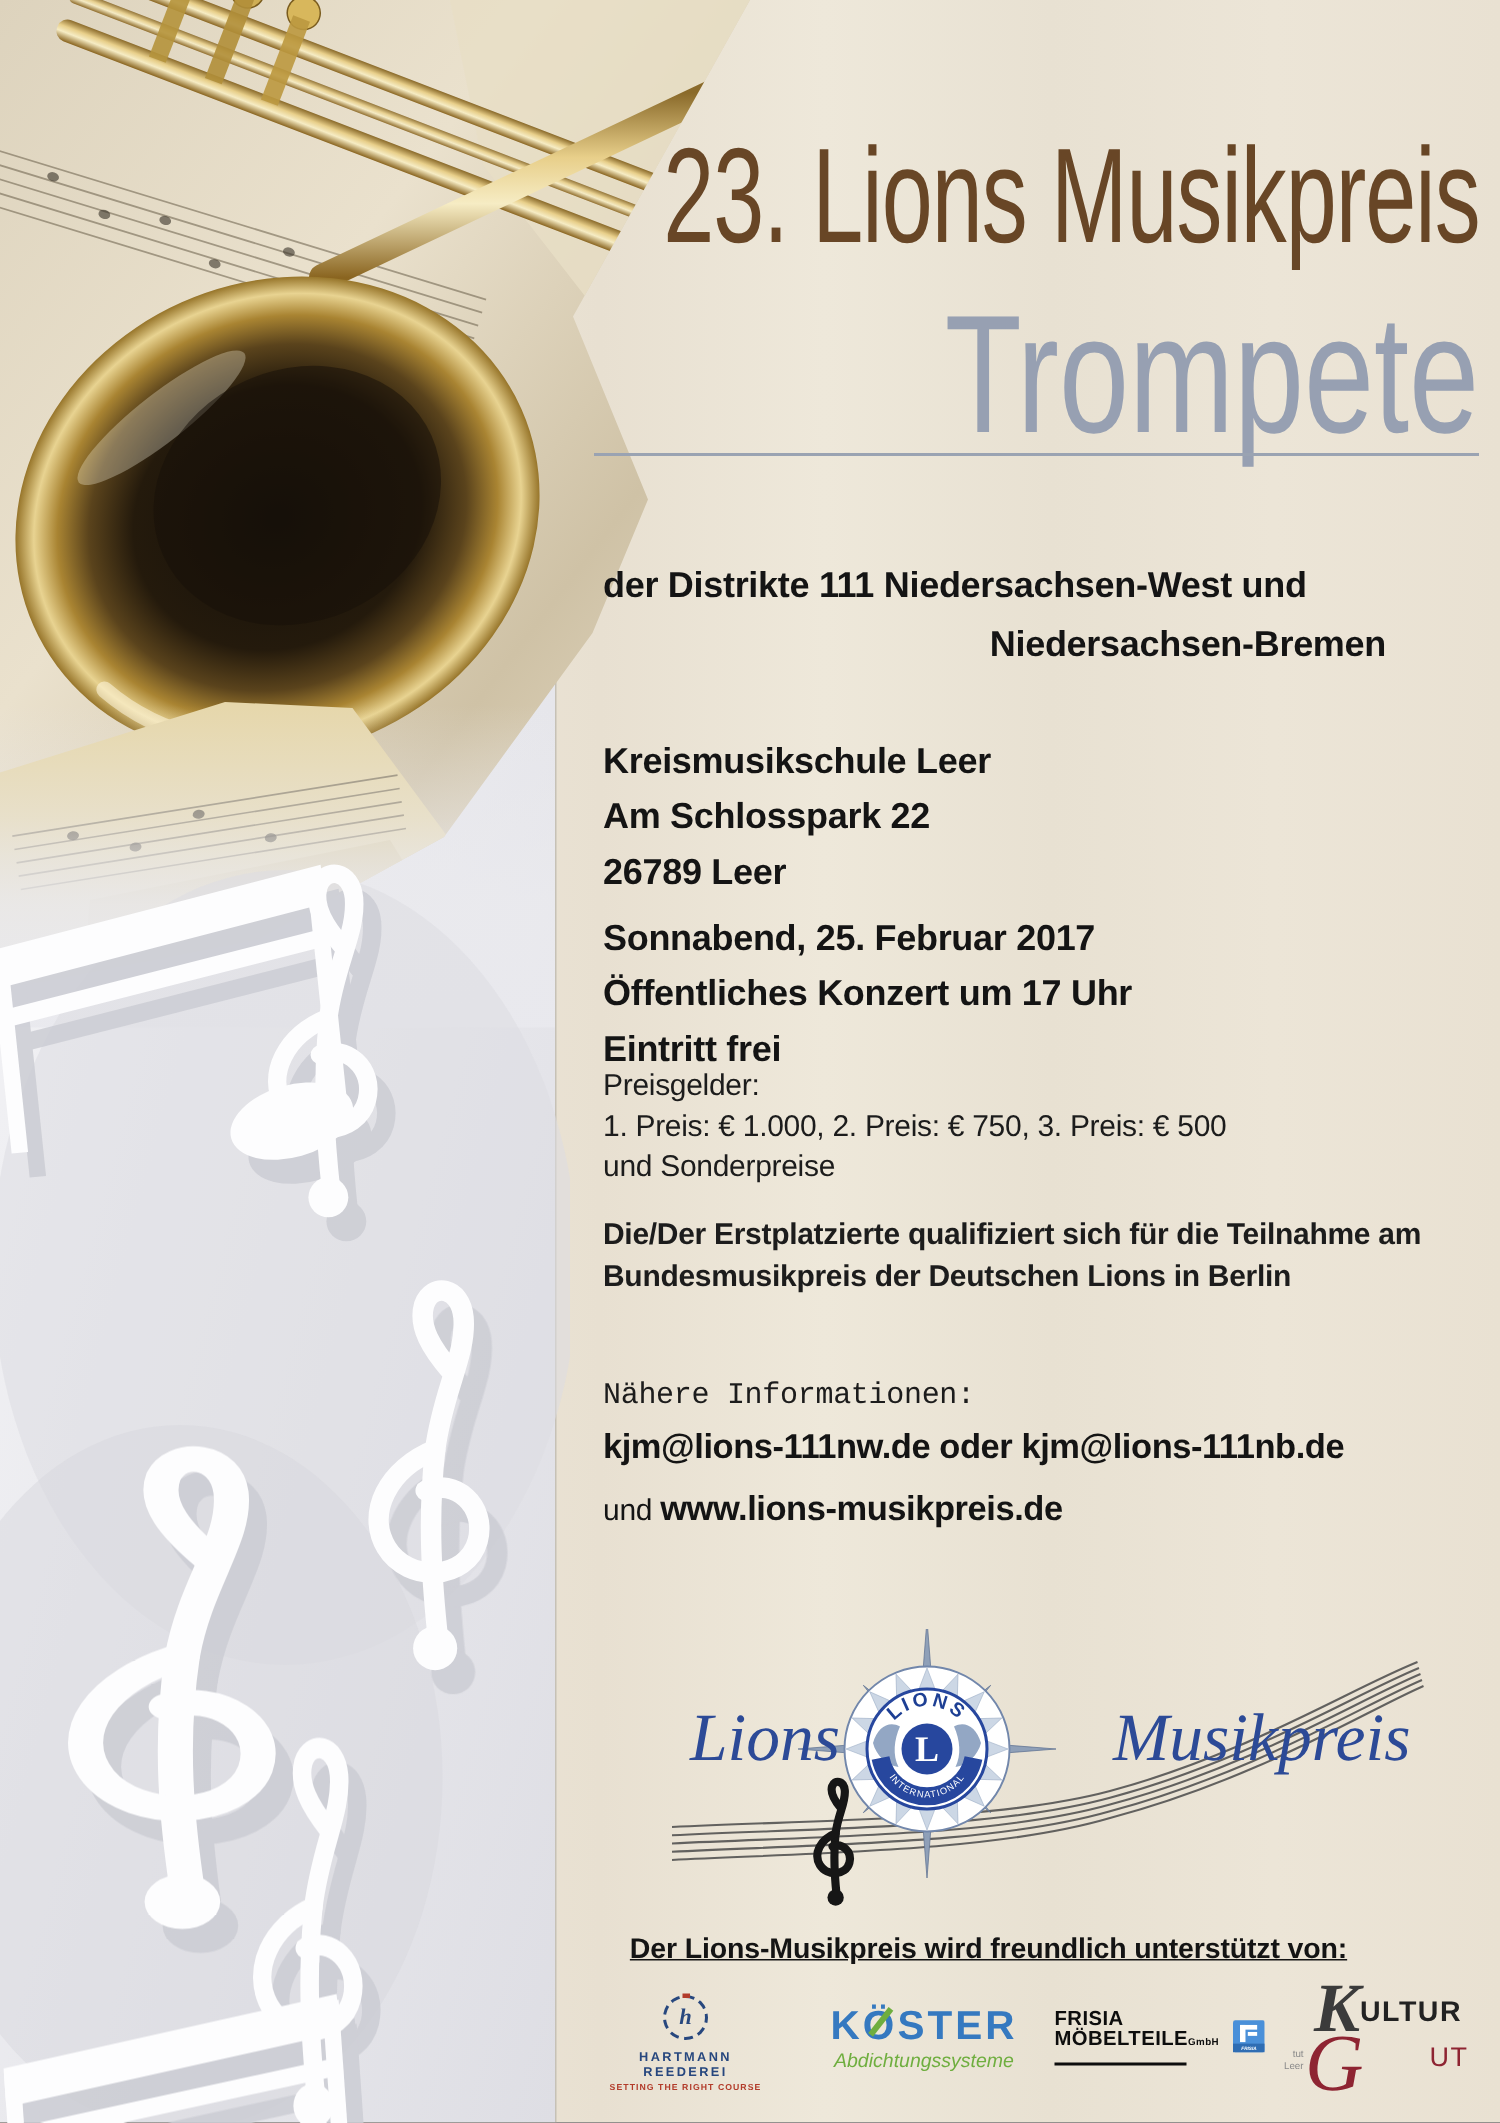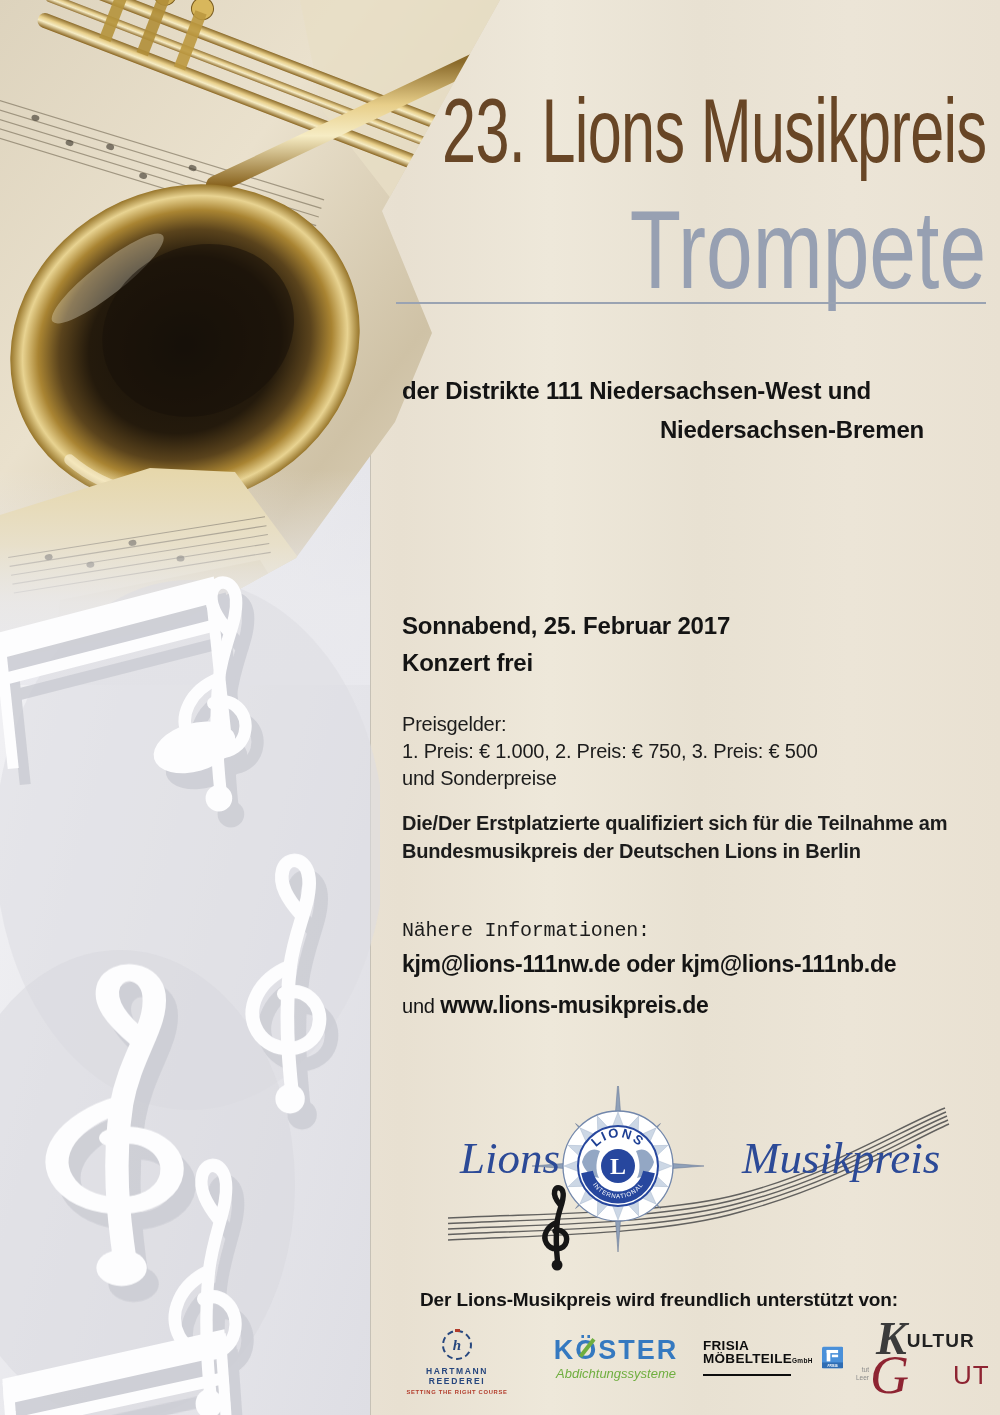--- a/index.html
+++ b/index.html
@@ -49,21 +49,21 @@
   .info-label{top:919px;font-size:20px;font-weight:400;color:#1c1c1c;font-family:Liberation Mono, monospace;}
   .emails{top:951px;font-size:23px;font-weight:700;letter-spacing:-.3px;}
   .webline{top:992px;font-size:20px;font-weight:400;}
   .webline .web{font-size:23px;font-weight:700;letter-spacing:-.3px;}
 
   .logo-strip{position:absolute;left:440px;top:1086px;width:520px;height:195px;}
   .logo-word{position:absolute;font-family:"Liberation Serif","DejaVu Serif",serif;font-style:italic;font-size:45px;color:#2c4a97;line-height:1;}
   .logo-lions{left:460px;top:1136px;}
   .logo-musik{left:742px;top:1136px;}
 
-  .sup-heading{position:absolute;left:372px;top:1289px;width:574px;text-align:center;font-size:19px;font-weight:700;letter-spacing:-.1px;}
+  .sup-heading{position:absolute;left:372px;top:1289px;width:574px;text-align:center;font-size:19px;font-weight:700;letter-spacing:-.1px;text-decoration:underline;}
 
   .sponsor{position:absolute;text-align:center;}
   .hartmann{left:396px;top:1330px;width:122px;color:#27477e;}
   .hartmann .ring{
     width:26px;height:26px;margin:0 auto;border:2px dashed #27477e;border-radius:50%;
     display:flex;align-items:center;justify-content:center;position:relative;
   }
   .hartmann .ring::before{content:"";position:absolute;top:-3px;left:11px;width:5px;height:3px;background:#b23b2a;}
   .hartmann .mono{font-family:"Liberation Serif",serif;font-style:italic;font-weight:700;font-size:15px;}
   .hartmann .name{margin-top:6px;font-size:8.5px;font-weight:700;letter-spacing:1.6px;}
@@ -82,21 +82,21 @@
   .frisia .bar{width:88px;height:2px;background:#0d0d0d;margin-top:7px;}
   .frisia .badge{margin-left:9px;margin-top:-2px;}
 
   .kulturgut{left:856px;top:1316px;width:120px;text-align:left;line-height:1;}
   .kg-row1{margin-left:20px;font-weight:bold;}
   .kg-k{font-family:"Liberation Serif",serif;font-style:italic;font-size:46px;color:#3b3b3b;}
   .kg-ultur{font-size:19px;color:#222;letter-spacing:1px;position:relative;top:-7px;}
   .kg-row2{display:flex;align-items:flex-start;margin-top:-14px;}
   .kg-small{font-size:6.5px;color:#8a8a8a;line-height:7.5px;margin-top:18px;text-align:right;width:14px;}
   .kg-g{font-family:"Liberation Serif",serif;font-style:italic;font-size:54px;color:#8e2432;margin-left:1px;}
-  .kg-ut{font-size:26px;color:#8e2432;letter-spacing:1px;margin-top:14px;margin-left:44px;}
+  .kg-ut{font-size:18px;color:#8e2432;letter-spacing:1px;margin-top:14px;margin-left:44px;}
 </style>
 </head>
 <body>
 
 <div class="poster">
 
   <div class="left-col"></div>
 
   <div class="photo">
     <svg width="520" height="680" viewBox="0 0 520 680">
@@ -226,24 +226,30 @@
 
     <div class="title">23. Lions Musikpreis</div>
     <div class="subtitle">Trompete</div>
     <div class="rule"></div>
 
     <div class="district">
       <div class="l1">der Distrikte 111 Niedersachsen-West und</div>
       <div class="l2">Niedersachsen-Bremen</div>
     </div>
 
+    <div class="blk venue">
+      <div>Kreismusikschule Leer</div>
+      <div>Am Schlosspark 22</div>
+      <div>26789 Leer</div>
+    </div>
 
     <div class="blk event">
       <div>Sonnabend, 25. Februar 2017</div>
-      <div>Konzert frei</div>
+      <div>Öffentliches Konzert um 17 Uhr</div>
+      <div>Eintritt frei</div>
     </div>
 
     <div class="blk prizes">
       <div>Preisgelder:</div>
       <div>1. Preis: € 1.000, 2. Preis: € 750, 3. Preis: € 500</div>
       <div>und Sonderpreise</div>
     </div>
 
     <div class="blk qual">
       <div>Die/Der Erstplatzierte qualifiziert sich für die Teilnahme am</div>

